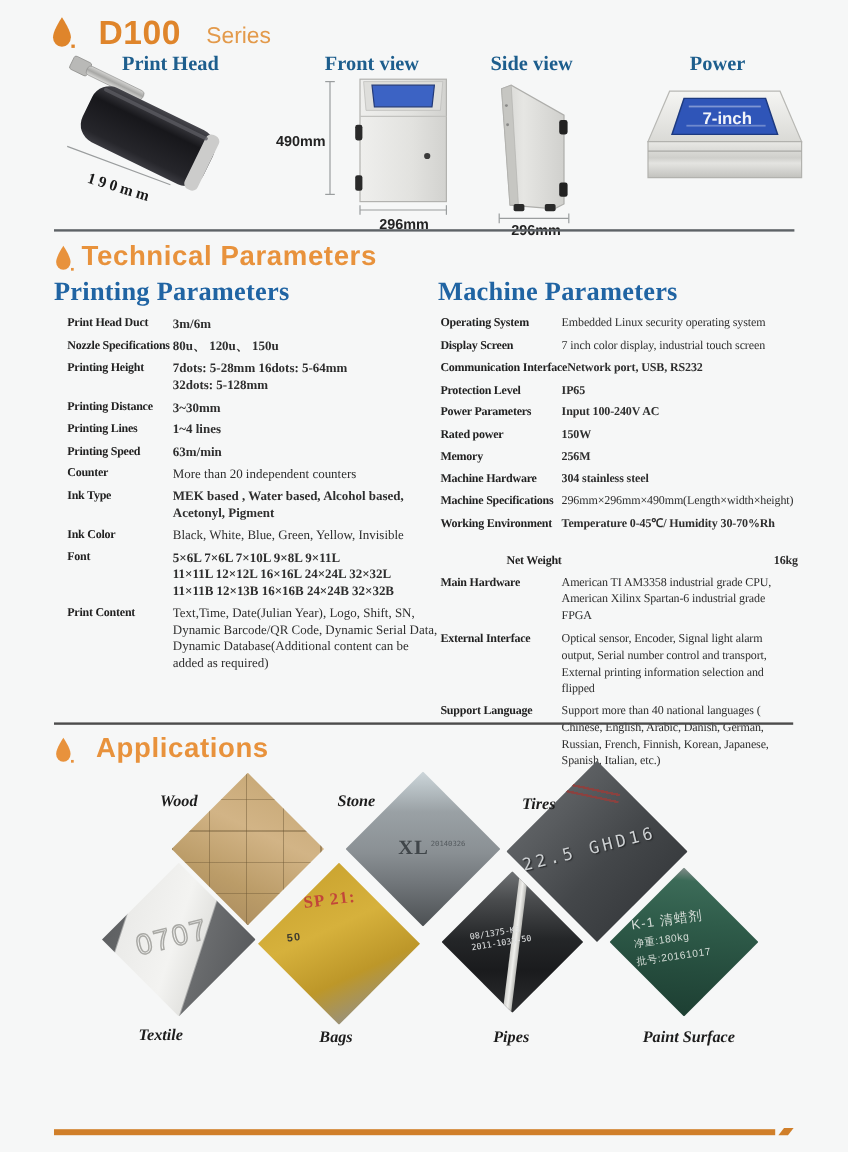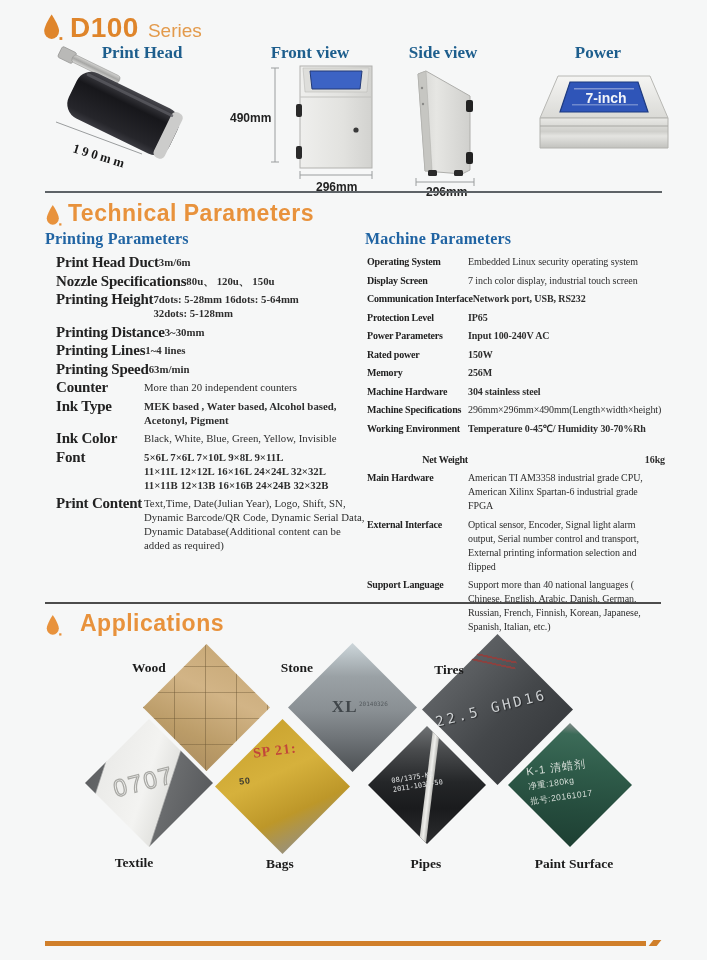--- a/index.html
+++ b/index.html
@@ -7,21 +7,21 @@
   body {
     position:relative;
     background:#f6f7f7;
     font-family:"Liberation Serif", serif;
     color:#2b2b2b;
     overflow:hidden;
   }
   .abs { position:absolute; }
 
   
-  .logo { left:42px; top:13px; display:flex; align-items:flex-end; gap:7px; }
+  .logo { left:42px; top:13px; display:flex; align-items:flex-end; gap:19px; }
   .logo svg { width:21px; height:29px; }
   .logo .model { font-family:"Liberation Sans", sans-serif; font-weight:bold; font-size:28px; line-height:28px; color:#df852b; letter-spacing:0.5px; }
   .logo .series { font-family:"Liberation Sans", sans-serif; font-size:19px; line-height:22px; color:#e39a4b; margin-left:2px; }
 
   
   .pv-title { top:43px; font-family:"Liberation Serif", serif; font-weight:bold; font-size:17px; color:#1d5e8d; text-align:center; width:130px; }
   .pvt-1 { left:77px; }  .pvt-2 { left:245px; } .pvt-3 { left:378px; } .pvt-4 { left:533px; }
 
   .pv-img { overflow:visible; }
   .dim-text { font-family:"Liberation Sans", sans-serif; font-weight:bold; font-size:12px; fill:#222; }
@@ -33,32 +33,32 @@
   .sec-head { display:flex; align-items:flex-start; gap:6px; }
   .sec-head svg { width:17px; height:23px; margin-top:4px; }
   .sec-head .t { font-family:"Liberation Sans", sans-serif; font-weight:bold; font-size:23px; color:#e8923c; letter-spacing:0.5px; }
   .tech-head { left:45px; top:200px; }
   .app-head  { left:45px; top:610px;gap:18px; }
 
   
   .tech-cols { left:45px; top:230px; width:620px; display:flex; }
   .pcol { width:320px; }
   .mcol { width:300px; }
-  .col-title { font-family:"Liberation Serif", serif; font-weight:bold; font-size:16px; color:#2064a3; margin-bottom:7px; letter-spacing:0.2px; }
+  .col-title { font-family:"Liberation Serif", serif; font-weight:bold; font-size:22px; color:#2064a3; margin-bottom:7px; letter-spacing:0.2px; }
   .prow { display:flex; margin-bottom:4.5px; padding-left:11px; }
   .mcol .prow { padding-left:2px; }
-  .plabel { flex:0 0 88px; font-size:15px; font-weight:bold; color:#222; letter-spacing:-0.2px; line-height:14px; white-space:nowrap; }
+  .plabel { flex:0 0 88px; font-size:10px; font-weight:bold; color:#222; letter-spacing:-0.2px; line-height:14px; white-space:nowrap; }
   .mcol .plabel { flex:0 0 101px; font-size:10px; }
   .pvalue { flex:1; font-size:10.8px; color:#2e2e2e; line-height:14px; white-space:pre-line; }
   .mcol .pvalue { font-size:10px; letter-spacing:-0.1px; }
   .val-bold .pvalue { font-weight:bold; }
   .gap-before { margin-top:17px;text-align:right; }
 
   
-  .app-label { font-family:"Liberation Serif", serif; font-weight:bold; font-size:13.5px; color:#1c1c1c; text-align:center; z-index:5; }
+  .app-label { font-family:"Liberation Serif", serif; font-weight:bold; font-size:13.5px; color:#1c1c1c; text-align:center; z-index:5;font-style:italic; }
   .diamond {
     position:absolute;
     clip-path:polygon(50% 0%, 100% 50%, 50% 100%, 0% 50%);
     overflow:hidden;
   }
   .diamond .ov { position:absolute; white-space:nowrap; }
   .z1 { z-index:1; } .z2 { z-index:2; }
 
   .d-wood { background:linear-gradient(205deg,#3f3f3d 0%,#57544e 9%,#c6a775 9%,#d2b486 40%,#bb9c68 68%,#a3855b 100%); }
   .d-wood::after { content:""; position:absolute; inset:0;

